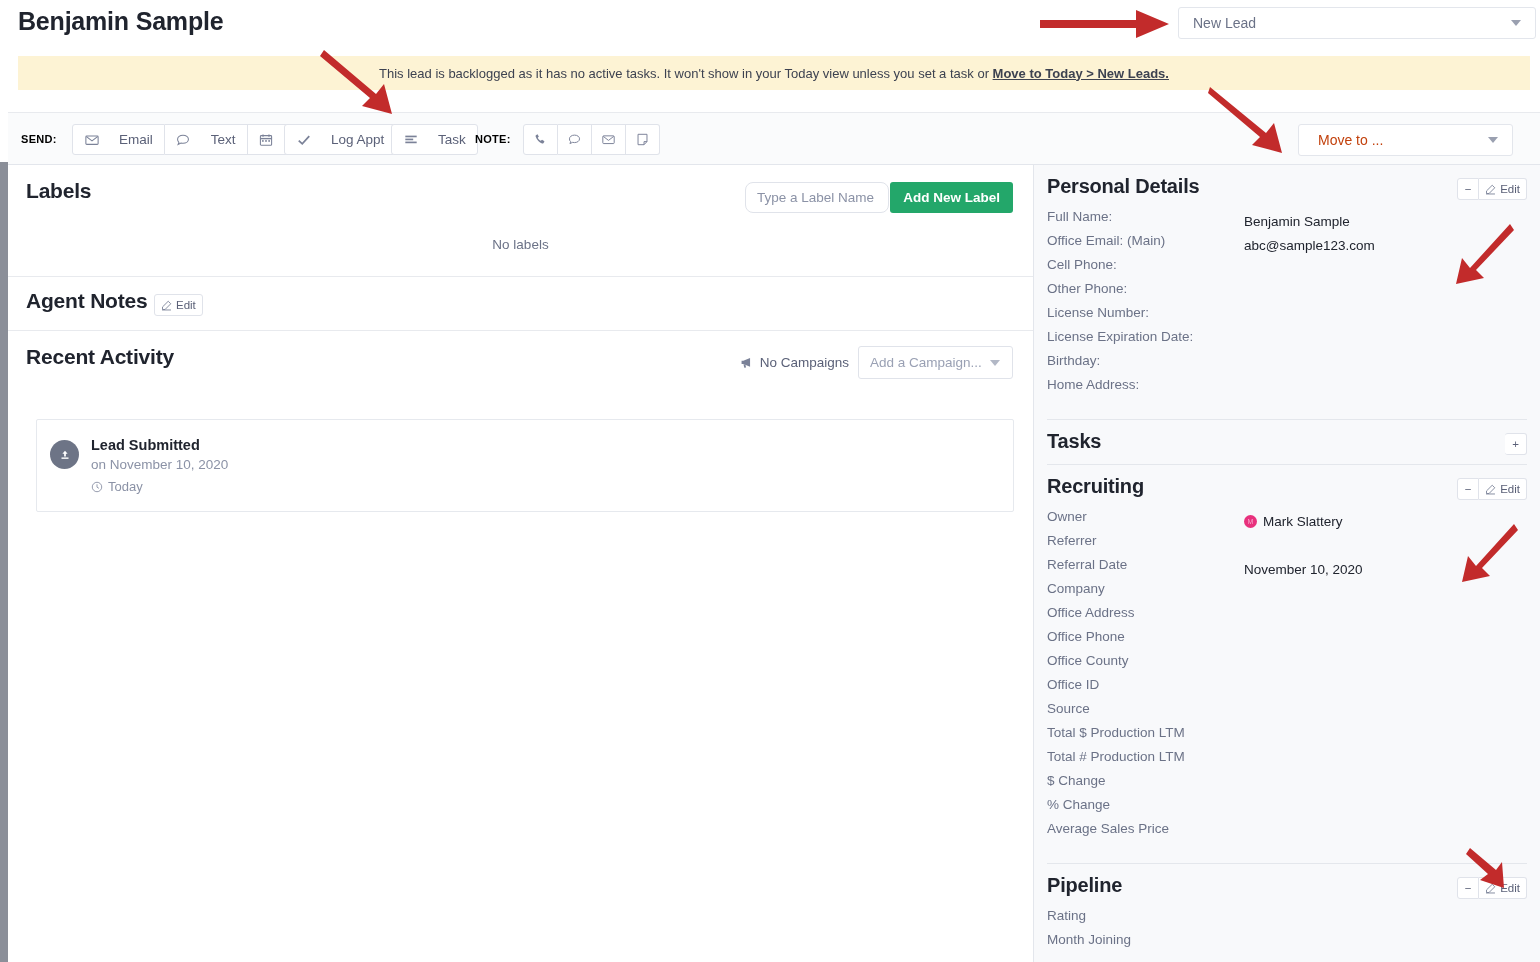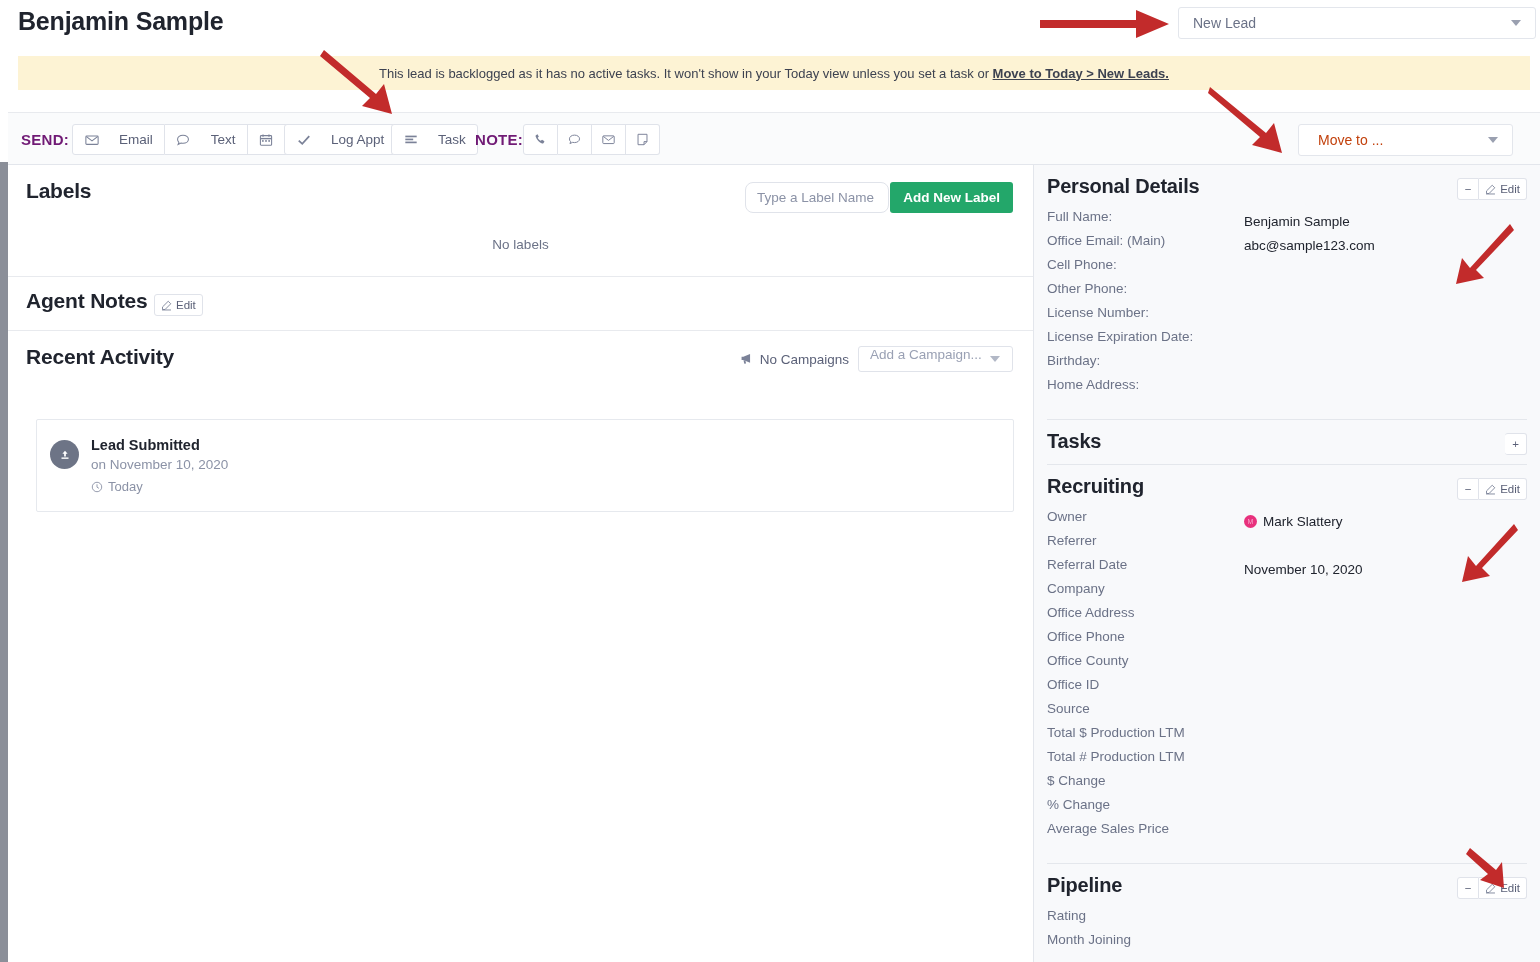--- a/index.html
+++ b/index.html
@@ -61,21 +61,21 @@
   }
 
   
   .actionbar {
     position: absolute; left: 8px; top: 112px; right: 0; height: 53px;
     background: #fafbfc;
     border-top: 1px solid #e8eaee; border-bottom: 1px solid #e3e6ec;
   }
   .send-label, .note-label {
     position: absolute; top: 50%; transform: translateY(-50%);
-    font-size: 15px; font-weight: 600; color: #701a75; letter-spacing: .3px;
+    font-size: 11px; font-weight: 600; color: #000000; letter-spacing: .3px;
   }
   .send-label { left: 13px; }
   .note-label { left: 467px; }
 
   .btn-group { position: absolute; top: 11px; display: flex; }
   .abtn {
     height: 31px; padding: 0 11px;
     background: #fff; border: 1px solid #e0e3ea;
     display: flex; align-items: center; gap: 20px;
     font-size: 13.5px; color: #5b6178; cursor: pointer;
@@ -147,23 +147,23 @@
     display: flex; align-items: center; gap: 4px;
     font-size: 11.5px; color: #5b6178; cursor: pointer;
   }
 
   
   .sec-activity { position: relative; }
   .sec-activity .sec-head-title { top: 14px; }
   .campaign-row { position: absolute; right: 20px; top: 15px; display: flex; align-items: center; gap: 9px; }
   .no-campaigns { display: flex; align-items: center; gap: 6px; font-size: 13.5px; color: #5b6178; }
   .campaign-select {
-    position: relative; width: 155px; height: 26px;
+    position: relative; width: 155px; height: 33px;
     border: 1px solid #e0e3ea; border-radius: 3px; background: #fff;
-    display: flex; 
+    display: flex; align-items: center;
   }
   .campaign-select .val { margin-left: 11px; font-size: 13.5px; color: #9aa1b4; }
   .campaign-select .caret { border-top-color: #b2b8c6; right: 12px; }
 
   .activity-card {
     position: absolute; left: 28px; top: 254px; width: 978px; height: 93px;
     background: #fff; border: 1px solid #e6e9ee; border-radius: 2px;
   }
   .act-avatar {
     position: absolute; left: 13px; top: 20px; width: 29px; height: 29px;

